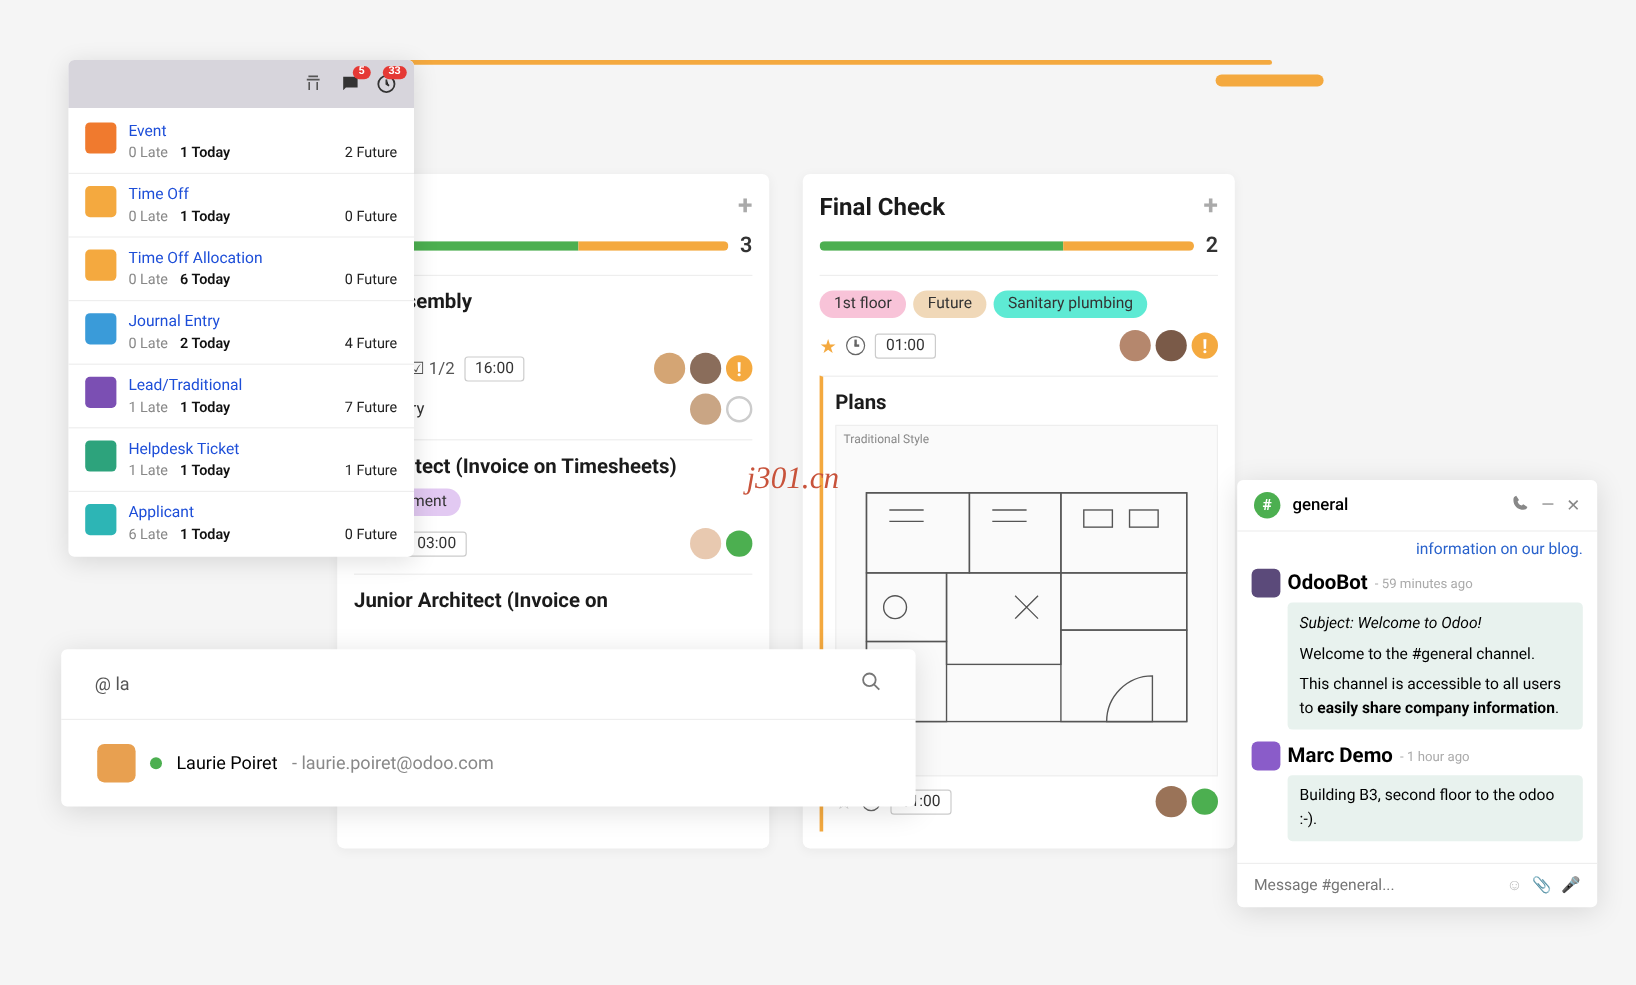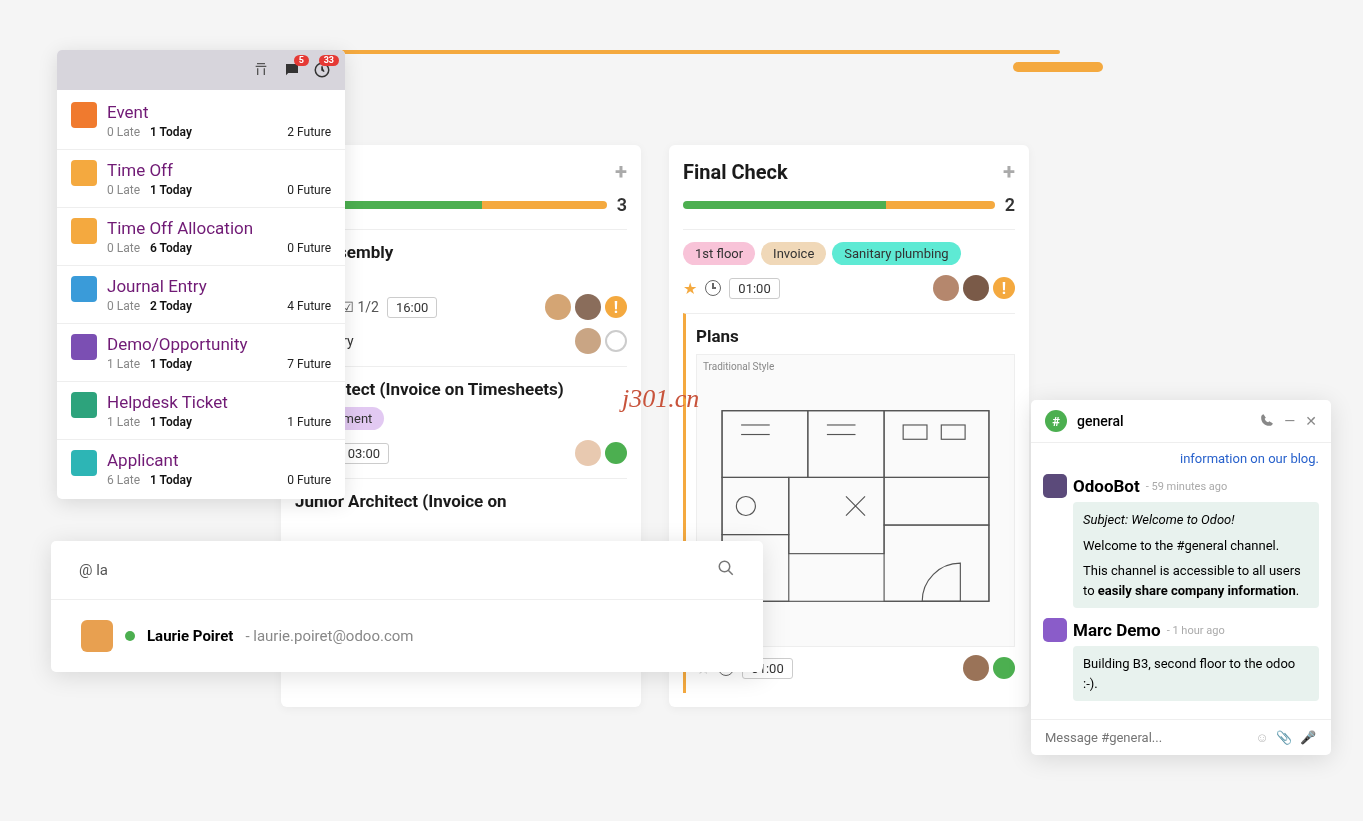--- a/index.html
+++ b/index.html
@@ -11,21 +11,21 @@
 
 .activity-panel{position:absolute;top:50px;left:57px;width:288px;background:#fff;border-radius:5px;box-shadow:0 4px 20px rgba(0,0,0,0.12);z-index:12}
 .activity-header{height:40px;background:#d7d5dc;border-radius:5px 5px 0 0;display:flex;justify-content:flex-end;align-items:center;padding:0 14px;gap:12px}
 .activity-header-icon{width:18px;height:18px;position:relative}
 .badge-red{position:absolute;top:-6px;right:-8px;background:#e53935;color:#fff;font-size:9px;font-weight:700;border-radius:8px;padding:1px 5px;line-height:1}
 .activity-list{padding:2px 0}
 .activity-item{display:flex;padding:10px 14px;border-bottom:1px solid #eee;gap:10px}
 .activity-item:last-child{border-bottom:none}
 .activity-icon{width:26px;height:26px;border-radius:4px;flex-shrink:0;display:flex;align-items:center;justify-content:center}
 .activity-content{flex:1}
-.activity-title{font-size:17px;color:#701a75;margin-bottom:3px}
+.activity-title{font-size:13px;color:#1d4ed8;margin-bottom:3px}
 .activity-stats{display:flex;gap:10px;font-size:12px}
 .activity-late{color:#888}
 .activity-today{color:#111;font-weight:600}
 .activity-future{font-size:12px;color:#222;align-self:flex-end}
 
 
 .kanban{position:absolute;top:145px;left:281px;display:flex;gap:28px}
 .kanban-col{width:360px;background:#fff;border-radius:6px;padding:14px;box-shadow:0 2px 10px rgba(0,0,0,0.05)}
 .kanban-header{display:flex;justify-content:space-between;align-items:center;margin-bottom:10px}
 .kanban-title{font-size:20px;font-weight:700;color:#1b1b1b}
@@ -65,21 +65,21 @@
 .floorplan-label{font-size:10px;color:#888;margin-bottom:4px}
 .floorplan-svg{width:100%;height:260px}
 
 
 .mention-panel{position:absolute;top:541px;left:51px;width:712px;background:#fff;border-radius:5px;box-shadow:0 4px 24px rgba(0,0,0,0.12);z-index:10}
 .mention-search{display:flex;align-items:center;padding:18px 28px;border-bottom:1px solid #eee}
 .mention-input{flex:1;border:none;font-size:15px;color:#555;outline:none}
 .mention-result{display:flex;align-items:center;padding:20px 30px;gap:12px}
 .mention-avatar{width:32px;height:32px;border-radius:6px;background:#e8a050}
 .mention-dot{width:10px;height:10px;background:#4caf50;border-radius:50%}
-.mention-name{font-weight:700;font-size:15px}
+.mention-name{font-weight:400;font-size:15px}
 .mention-email{color:#888;font-size:15px}
 .mention-search-icon{color:#888}
 
 
 .chat-panel{position:absolute;top:400px;right:32px;width:300px;background:#fff;border-radius:5px;box-shadow:0 4px 24px rgba(0,0,0,0.12);z-index:15}
 .chat-header{display:flex;align-items:center;padding:10px 14px;border-bottom:1px solid #eee;gap:10px}
 .chat-hash{width:22px;height:22px;background:#4caf50;color:#fff;border-radius:50%;display:flex;align-items:center;justify-content:center;font-size:13px;font-weight:700}
 .chat-title{flex:1;font-size:14px;font-weight:500}
 .chat-ctrl{color:#888;font-size:14px;cursor:pointer}
 .chat-body{padding:8px 12px;max-height:300px;overflow:hidden;font-size:13px}
@@ -167,21 +167,21 @@
       <div class="activity-stats">
         <span class="activity-late">0 Late</span>
         <span class="activity-today">2 Today</span>
       </div>
     </div>
     <div class="activity-future">4 Future</div>
       </div>
       <div class="activity-item">
         <div class="activity-icon" style="background:#7b4fb3"></div>
     <div class="activity-content">
-      <div class="activity-title">Demo/Opportunity</div>
+      <div class="activity-title">Lead/Traditional</div>
       <div class="activity-stats">
         <span class="activity-late">1 Late</span>
         <span class="activity-today">1 Today</span>
       </div>
     </div>
     <div class="activity-future">7 Future</div>
       </div>
       <div class="activity-item">
         <div class="activity-icon" style="background:#2da37c"></div>
     <div class="activity-content">
@@ -275,21 +275,21 @@
     <div class="kanban-bar-row">
       <div class="kanban-bar">
         <div class="bar-green" style="width:65%"></div>
           <div class="bar-orange" style="width:35%"></div>
       </div>
       <span class="kanban-count">2</span>
     </div>
     <div class="card">
       <div class="tags">
         <span class="tag tag-pink">1st floor</span>
-        <span class="tag tag-tan">Invoice</span>
+        <span class="tag tag-tan">Future</span>
         <span class="tag tag-cyan">Sanitary plumbing</span>
       </div>
       <div class="card-row">
         <div class="card-left">
           <span class="star fill">★</span>
           <span class="clock"></span>
           <span class="time-box">01:00</span>
         </div>
         <div class="card-right">
           <span class="avatar" style="background:#b5876d"></span>

